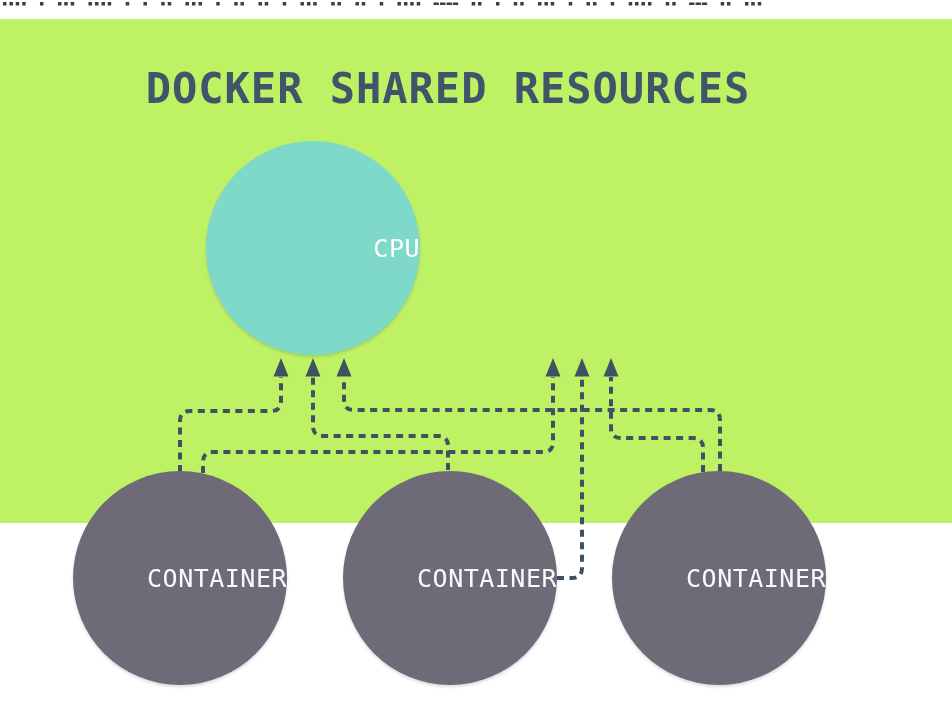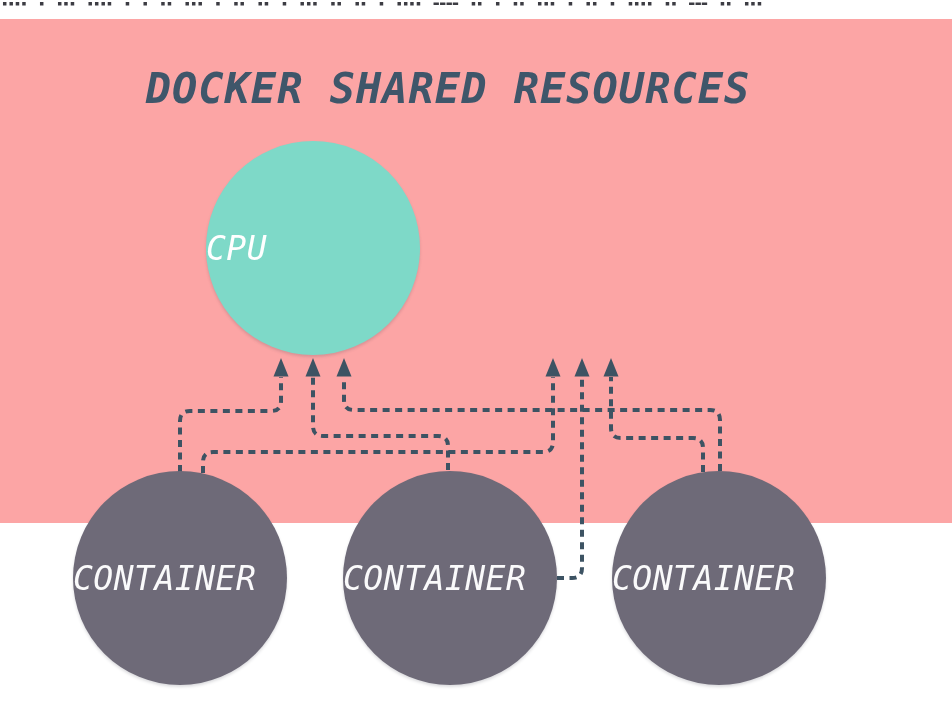--- a/index.html
+++ b/index.html
@@ -15,34 +15,33 @@
   }
   .clipped-line{
     position:absolute;left:2px;top:-2px;width:950px;
     white-space:nowrap;overflow:hidden;
     font-size:9px;letter-spacing:1px;word-spacing:5px;
     color:#3c3c43;
   }
   
   .canvas{
     position:absolute;left:0;top:19px;width:952px;height:504px;
-    background:#fca5a5;
-    font-style:italic;
+    background:#bef264;
   }
   .diagram-title{
     position:absolute;left:0;top:45px;width:896px;
     text-align:center;
     font-size:42px;font-weight:bold;letter-spacing:1px;
     color:#3f566a;
   }
   .edges-svg{position:absolute;left:0;top:0;width:952px;height:701px;}
   .node{
     position:absolute;width:214px;height:214px;border-radius:50%;
-    display:flex;align-items:center;justify-content:flex-start;
-    font-size:33px;letter-spacing:0.5px;
+    display:flex;align-items:center;justify-content:flex-end;
+    font-size:25px;letter-spacing:0.5px;
     box-shadow:0 2px 3px rgba(60,60,75,0.18);
   }
   .node-cpu      {left:206px;top:122px;background:#7ed9c8;color:#ffffff;}
   .node-memory   {left:477px;top:123px;background:#f6d45c;color:#6a6e79;}
   .node-container{background:#6e6a78;color:#fafafb;}
   .node-c1{left:73px; top:452px;}
   .node-c2{left:343px;top:452px;}
   .node-c3{left:612px;top:452px;}
 </style>
 </head>

